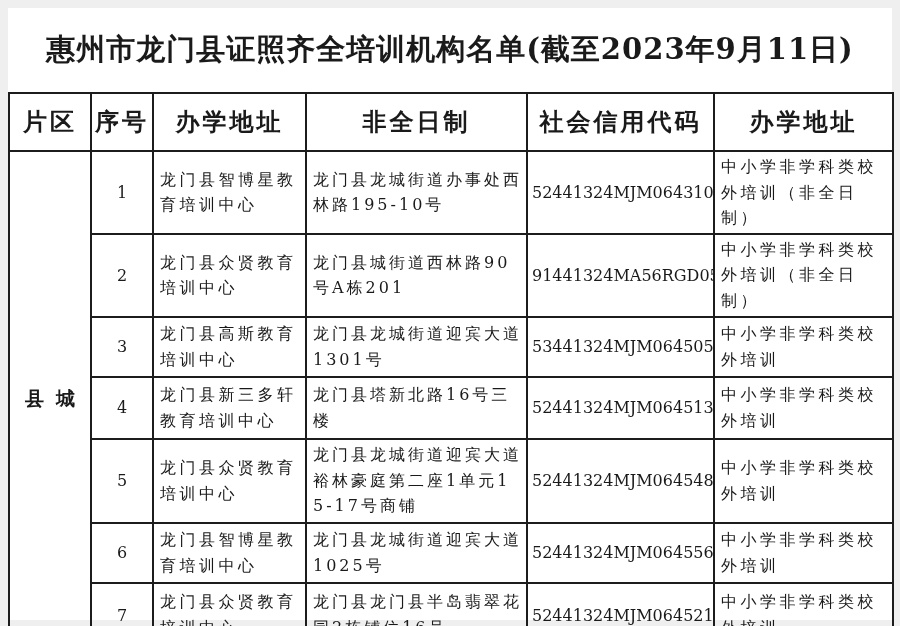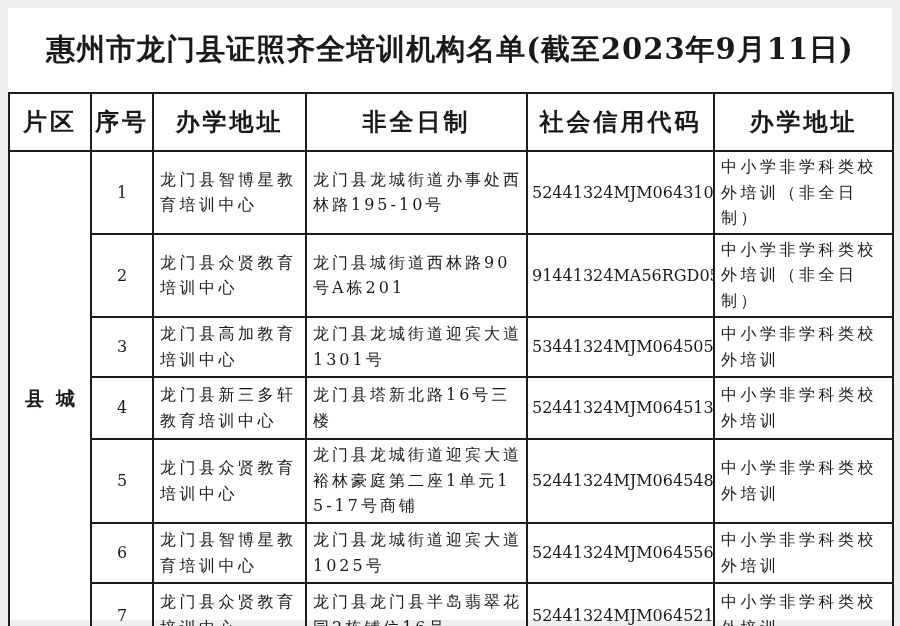--- a/index.html
+++ b/index.html
@@ -134,21 +134,21 @@
           </tr>
           <tr class="row-2">
             <td class="col-no">2</td>
             <td class="col-name">龙门县众贤教育培训中心</td>
             <td class="col-address">龙门县城街道西林路90号A栋201</td>
             <td class="col-code">91441324MA56RGD05K</td>
             <td class="col-content">中小学非学科类校外培训（非全日制）</td>
           </tr>
           <tr class="row-3">
             <td class="col-no">3</td>
-            <td class="col-name">龙门县高加教育培训中心</td>
+            <td class="col-name">龙门县高斯教育培训中心</td>
             <td class="col-address">龙门县龙城街道迎宾大道1301号</td>
             <td class="col-code">53441324MJM064505H</td>
             <td class="col-content">中小学非学科类校外培训</td>
           </tr>
           <tr class="row-4">
             <td class="col-no">4</td>
             <td class="col-name">龙门县新三多轩教育培训中心</td>
             <td class="col-address">龙门县塔新北路16号三楼</td>
             <td class="col-code">52441324MJM064513C</td>
             <td class="col-content">中小学非学科类校外培训</td>

